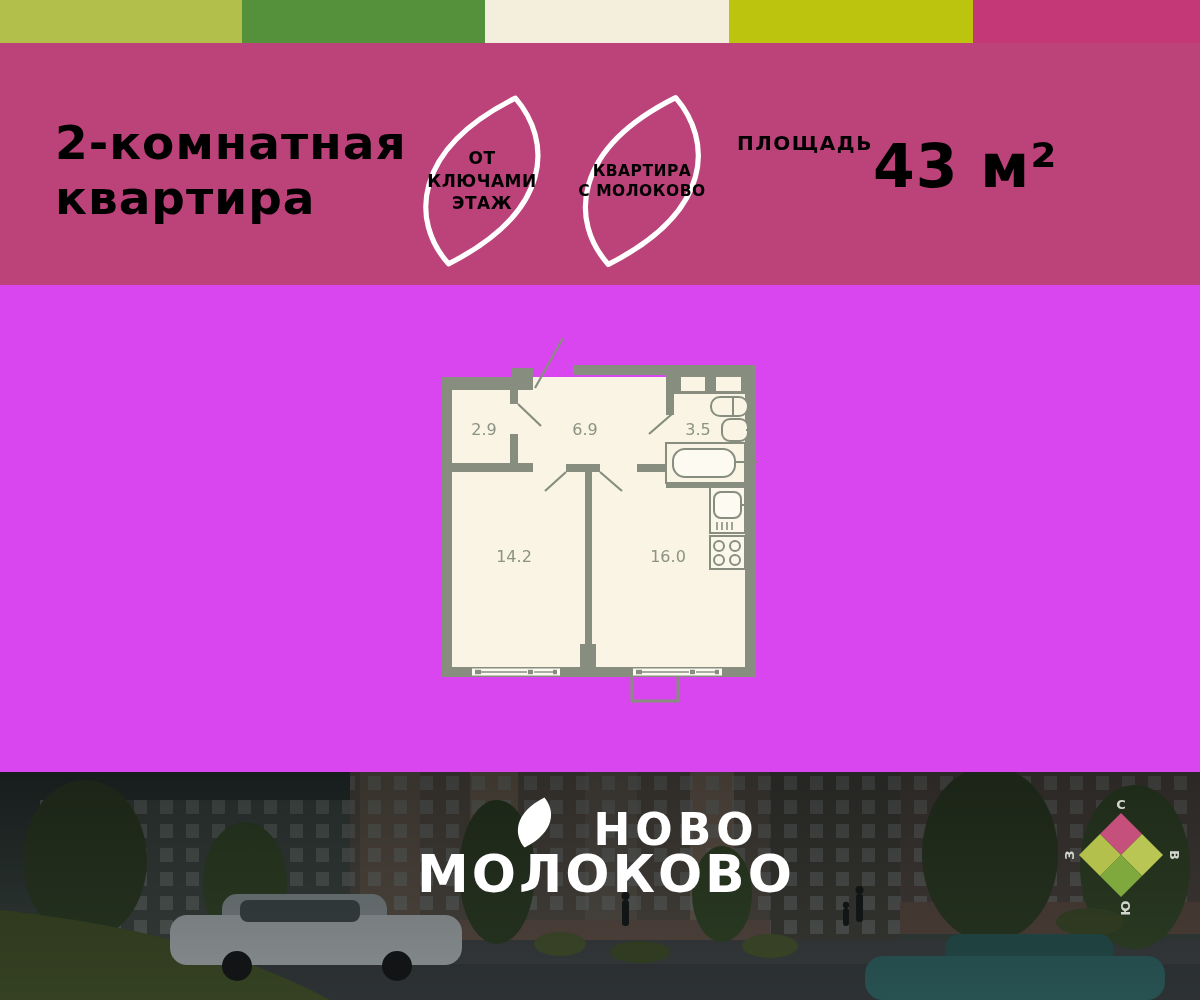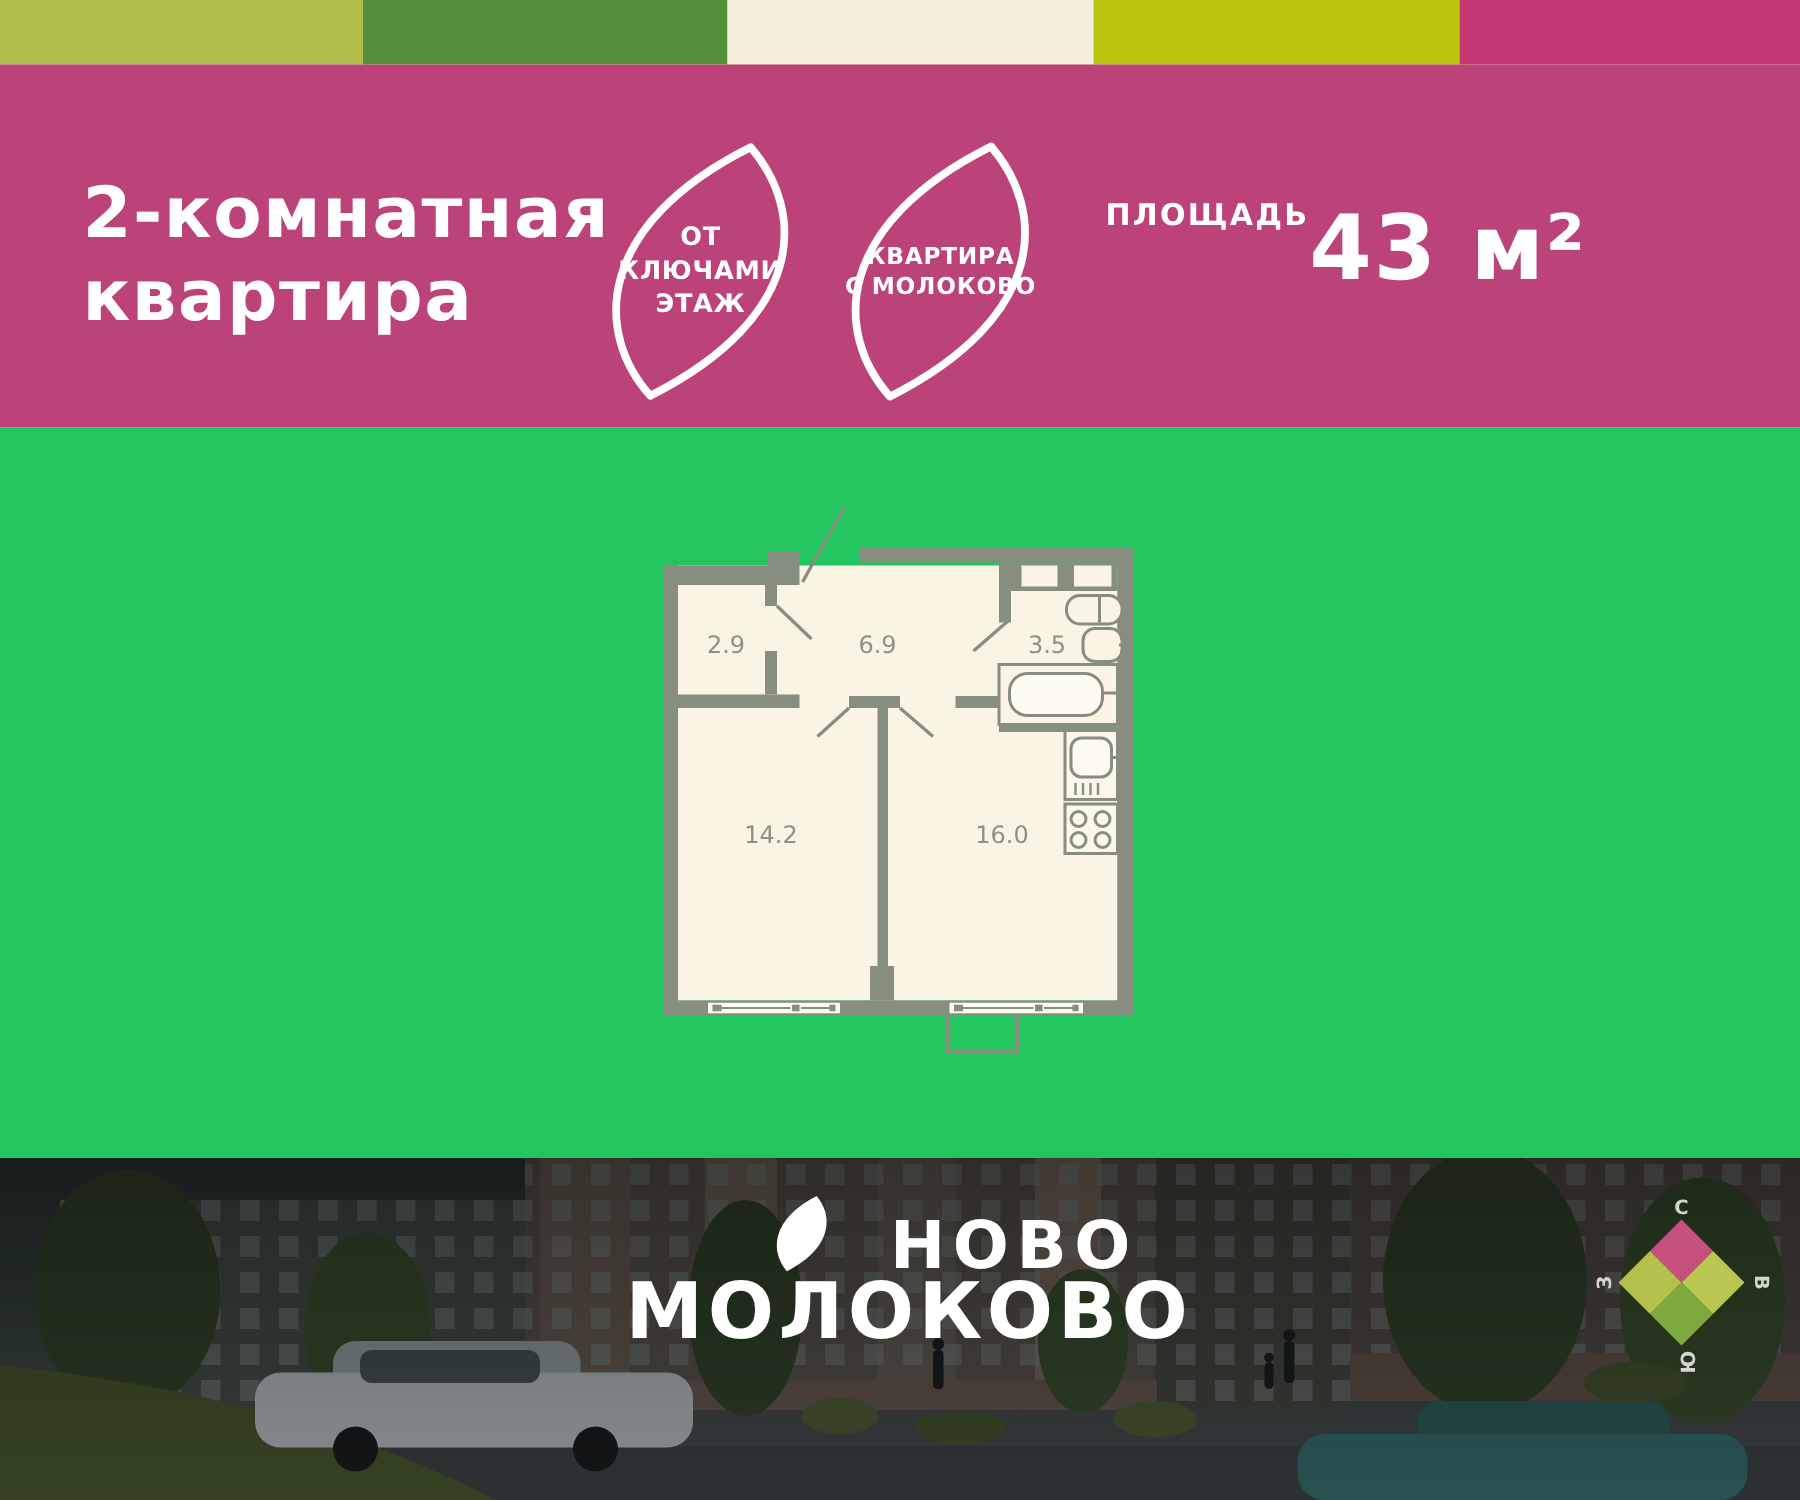--- a/index.html
+++ b/index.html
@@ -10,44 +10,44 @@
   }
   
   .strip{position:absolute;top:0;left:0;width:1200px;height:43px;display:flex;}
   .strip .blk{height:43px;}
   .strip .blk:nth-child(1){width:242px;}
   .strip .blk:nth-child(2){width:243px;}
   .strip .blk:nth-child(3){width:244px;}
   .strip .blk:nth-child(4){width:244px;}
   .strip .blk:nth-child(5){width:227px;}
   
-  .header{position:absolute;top:43px;left:0;width:1200px;height:242px;color:#ffffff;}
+  .header{position:absolute;top:43px;left:0;width:1200px;height:242px;color:#000000;}
   .title{
     position:absolute;left:55px;top:72px;
     font-size:47px;font-weight:bold;line-height:1.18;letter-spacing:1px;
   }
-  .badges{position:absolute;left:391px;top:50px;display:flex;}
+  .badges{position:absolute;left:406px;top:50px;display:flex;}
   .badge{position:relative;width:152px;height:176px;}
   .badge + .badge{margin-left:2px;width:164px;}
   .badge svg{position:absolute;inset:0;width:100%;height:100%;}
   .badge .btxt{
     position:absolute;inset:0;display:flex;flex-direction:column;
     align-items:center;justify-content:center;text-align:center;
     font-weight:bold;font-size:17px;line-height:1.32;letter-spacing:.5px;
   }
   .badge + .badge .btxt{font-size:15.5px;}
   .stat{position:absolute;top:88px;display:flex;}
   .stat .slabel{font-size:20px;font-weight:bold;letter-spacing:1.5px;}
   .stat .svalue{font-size:60px;font-weight:bold;margin-top:0;letter-spacing:1px;}
   .stat-area{left:737px;}
   .stat-floor{left:958px;}
   .svalue-row{display:flex;align-items:flex-end;}
   .svalue-suffix{font-size:28px;font-weight:bold;margin-left:7px;margin-bottom:3px;}
   
-  .plan-section{position:absolute;top:285px;left:0;width:1200px;height:487px;background:#22c55e;}
+  .plan-section{position:absolute;top:285px;left:0;width:1200px;height:487px;background:#d946ef;}
   .plan-svg{position:absolute;left:420px;top:45px;}
   
   .footer{position:absolute;top:772px;left:0;width:1200px;height:228px;background:#7dd3fc;}
   .footer svg{position:absolute;inset:0;}
 </style>
 </head>
 <body>
 
 <div class="strip">
   <div class="blk" style="background-color: rgb(178, 191, 74);"></div>

